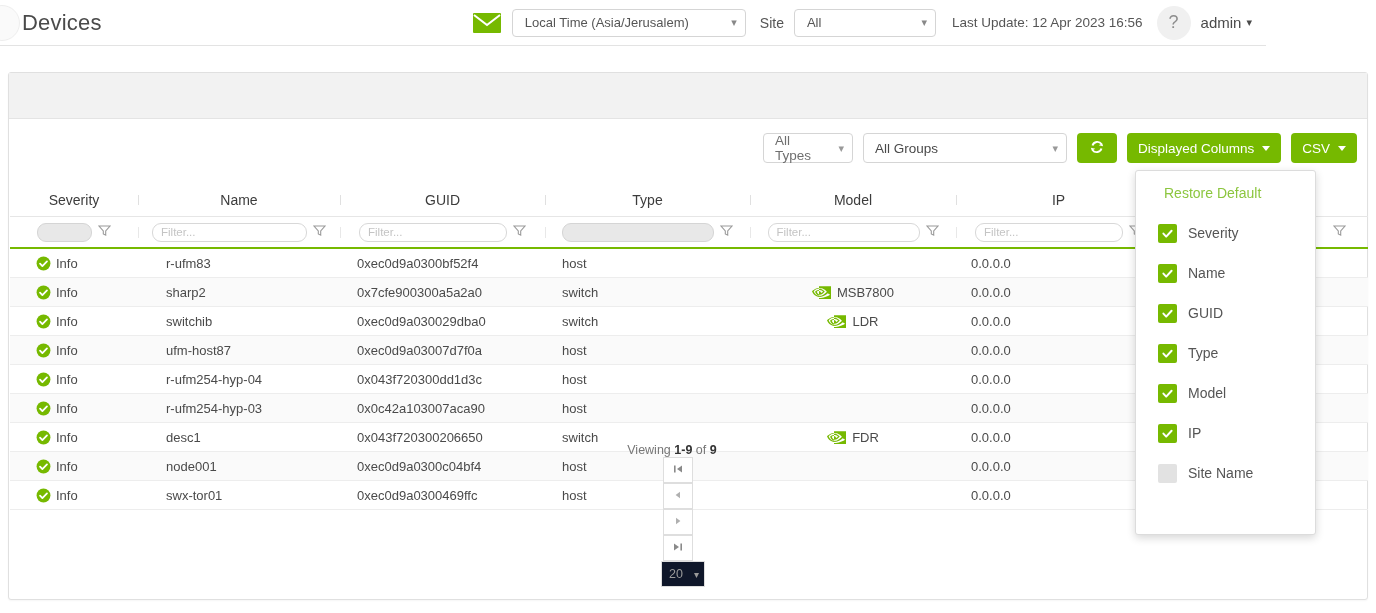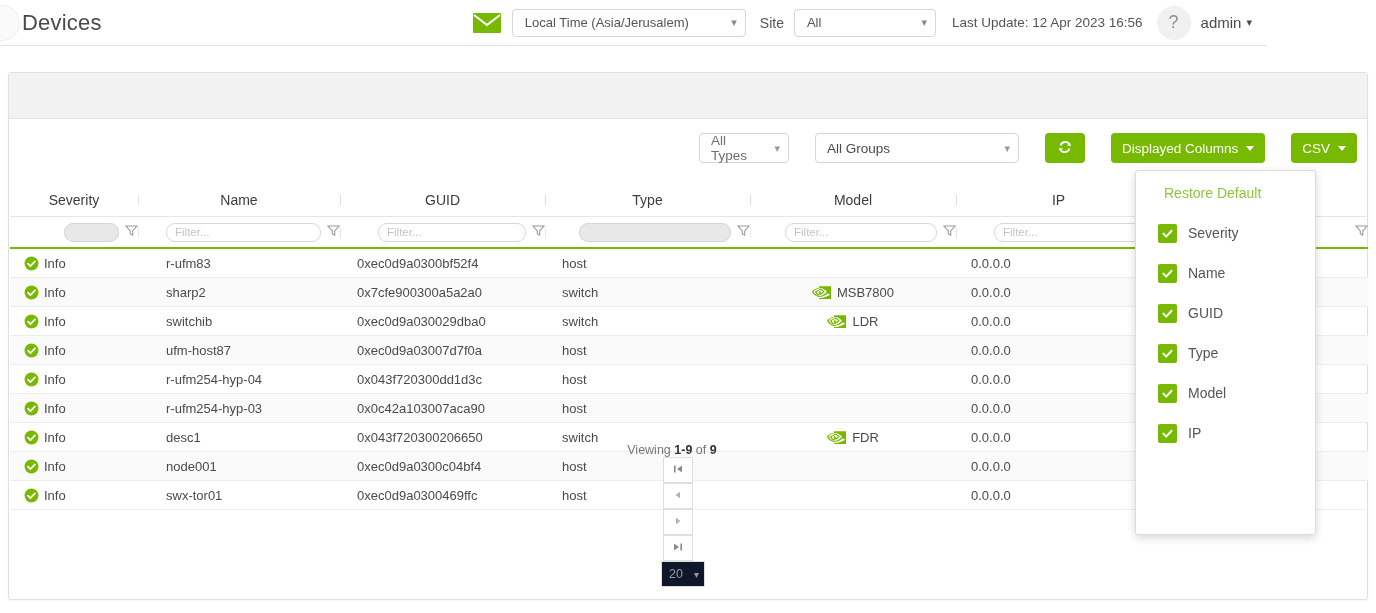--- a/index.html
+++ b/index.html
@@ -60,21 +60,21 @@
     background:#fff; border:1px solid #e0e0e0; border-radius:3px;
     box-shadow:0 1px 2px rgba(0,0,0,.04);
   }
   .card-strip {
     height:46px; background:#f2f2f2; border-bottom:1px solid #e4e4e4;
   }
 
   
   .toolbar {
     position:absolute; right:10px; top:60px;
-    display:flex; align-items:center; gap:26px;
+    display:flex; align-items:center; gap:10px;
   }
   .tb-select {
     height:30px; border:1px solid #d5d5d5; border-radius:4px;
     background:#fff; font-size:13.5px; color:#6f6f6f;
     display:flex; align-items:center; padding:0 8px 0 11px;
   }
   .tb-select .caret-s { margin-left:auto; padding-left:12px; color:#999; font-size:11px;}
   .all-types { width:90px; }
   .all-groups { width:204px; color:#4a4a4a;}
   .btn-green {
@@ -104,21 +104,21 @@
     content:""; position:absolute; left:0; top:3px; bottom:3px;
     width:1px; background:#e0e0e0;
   }
   .hdr-cell:first-child::before { display:none; }
 
   .filt-row {
     display:flex; height:32px; align-items:center;
     border-bottom:2px solid #76b900;
   }
   .filt-cell {
-    display:flex; align-items:center; justify-content:flex-end; gap:6px;
+    display:flex; align-items:center; justify-content:center; gap:6px;
     position:relative; flex:0 0 auto;
   }
   .filt-cell::before {
     content:""; position:absolute; left:0; top:4px; bottom:4px;
     width:1px; background:#e8e8e8;
   }
   .filt-cell:first-child::before { display:none; }
   .filt-input {
     height:19px; border:1px solid #d8d8d8; border-radius:9px;
     background:#fff; font-size:11.5px; color:#999;
@@ -126,21 +126,21 @@
     outline:none;
   }
   .filt-input::placeholder { color:#c4c4c4; }
   .filt-input.grey { background:#e8e8e8; border-color:#d5d5d5; }
   .funnel { flex:0 0 auto; }
 
   .rows { }
   .row { display:flex; height:29px; align-items:center; border-bottom:1px solid #ededed;}
   .row:nth-child(even) { background:#fafafa; }
   .cell { font-size:13px; color:#4a4a4a; flex:0 0 auto; }
-  .cell-sev { display:flex; align-items:center; gap:5px; padding-left:14px; }
+  .cell-sev { display:flex; align-items:center; gap:5px; padding-left:26px; }
   .sev-ico { width:15px; height:15px; display:block; }
   .cell-model { display:flex; align-items:center; justify-content:center; gap:6px; }
   .nv-logo { width:19px; height:13px; display:block; }
 
   
   .c-sev   { width:128px; }
   .c-name  { width:202px; padding-left:28px; }
   .c-guid  { width:205px; padding-left:17px; }
   .c-type  { width:205px; padding-left:17px; }
   .c-model { width:206px; }
@@ -611,16 +611,20 @@
           <span class="dd-lbl">Model</span>
         </div>
         <div class="dd-item">
           <span class="dd-chk">
             <svg width="13" height="13" viewBox="0 0 13 13">
               <path d="M2.4 6.6l2.8 3 5.4-5.9" stroke="#fff" stroke-width="2" fill="none" stroke-linecap="round" stroke-linejoin="round"></path>
             </svg>
           </span>
           <span class="dd-lbl">IP</span>
         </div>
+        <div class="dd-item">
+          <span class="dd-chk off"></span>
+          <span class="dd-lbl">Site Name</span>
+        </div>
       </div>
   </div>
 
 </div>
 
 </body></html>

